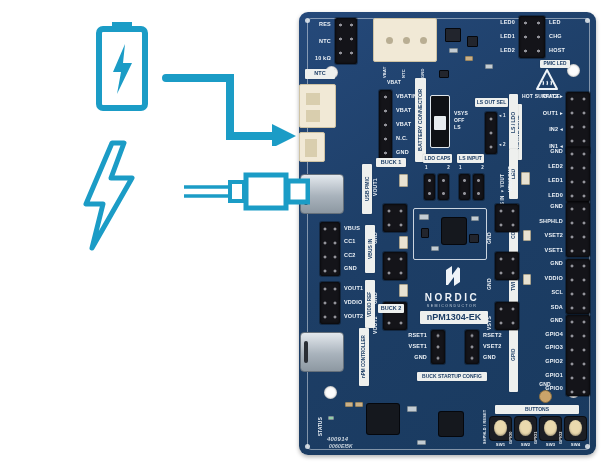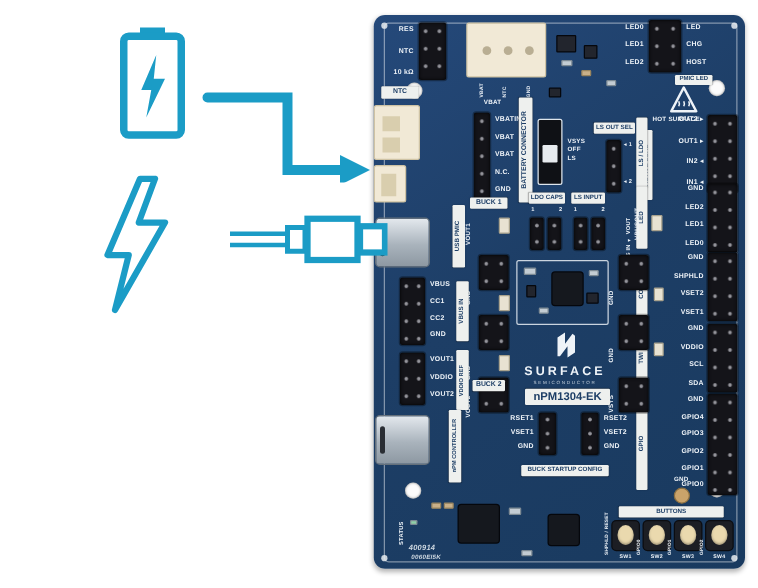--- a/index.html
+++ b/index.html
@@ -222,21 +222,21 @@
   <div class="abs chip" style="left:143px;top:206px;width:24px;height:26px"></div>
   <div class="abs smd" style="left:120px;top:202px;width:10px;height:6px"></div>
   <div class="abs smd dark" style="left:122px;top:216px;width:8px;height:10px"></div>
   <div class="abs smd" style="left:132px;top:234px;width:8px;height:5px"></div>
   <div class="abs smd" style="left:172px;top:204px;width:8px;height:5px"></div>
   <div class="abs smd dark" style="left:170px;top:222px;width:10px;height:9px"></div>
 
   <svg class="abs" style="left:144px;top:252px" width="20" height="24" viewBox="0 0 20 24">
     <path d="M3 21 V6 L9 2 V11 L15 3 L17 4.5 V18 L11 22 V13 L5 21 Z" fill="#eef3f8"></path>
   </svg>
-  <div class="abs" style="left:118px;top:280px;width:70px;text-align:center;color:#eef3f8;font-size:10px;font-weight:bold;letter-spacing:2.5px">SURFACE</div>
+  <div class="abs" style="left:118px;top:280px;width:70px;text-align:center;color:#eef3f8;font-size:10px;font-weight:bold;letter-spacing:2.5px">NORDIC</div>
   <div class="abs" style="left:118px;top:292px;width:70px;text-align:center;color:#c9d5e0;font-size:3.6px;letter-spacing:1.4px">SEMICONDUCTOR</div>
   <div class="abs wbox" style="left:121px;top:299px;width:68px;height:13px;font-size:9px">nPM1304-EK</div>
   <div class="abs wbox" style="left:79px;top:292px;width:26px;height:9px">BUCK 2</div>
 
   <div class="abs usbc" style="left:1px;top:162px;width:44px;height:40px"></div>
   <div class="abs wbox v" style="left:63px;top:152px;width:10px;height:50px;font-size:5px">USB PMIC</div>
 
   <div class="abs hdr c2" style="left:21px;top:210px;width:20px;height:54px"></div>
   <div class="abs pins silk tl" style="left:45px;top:214px;width:20px;height:46px">
     <span>VBUS</span>

